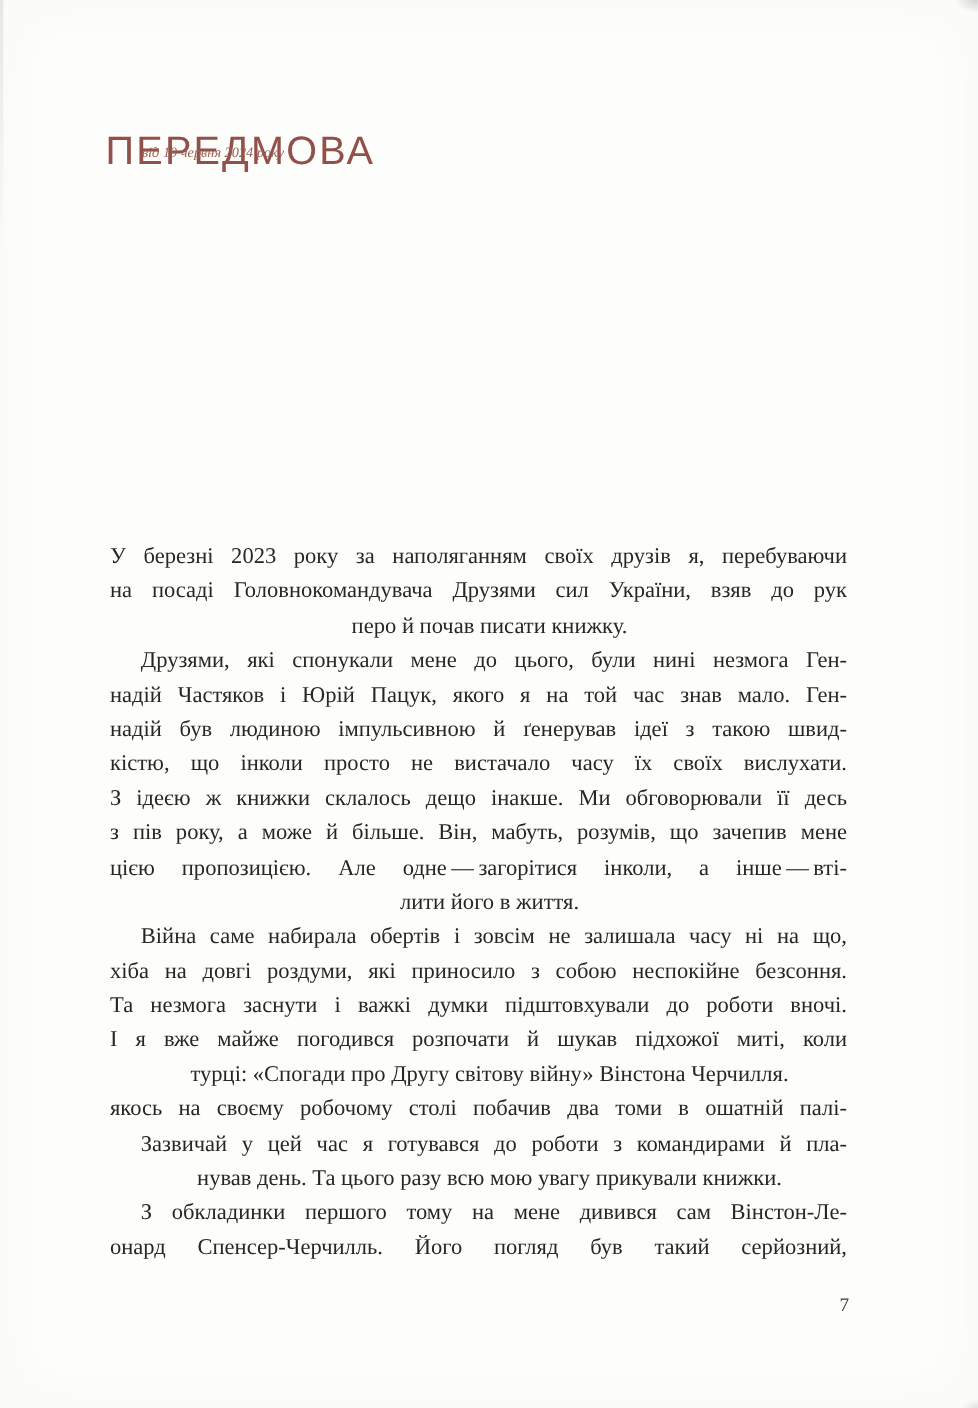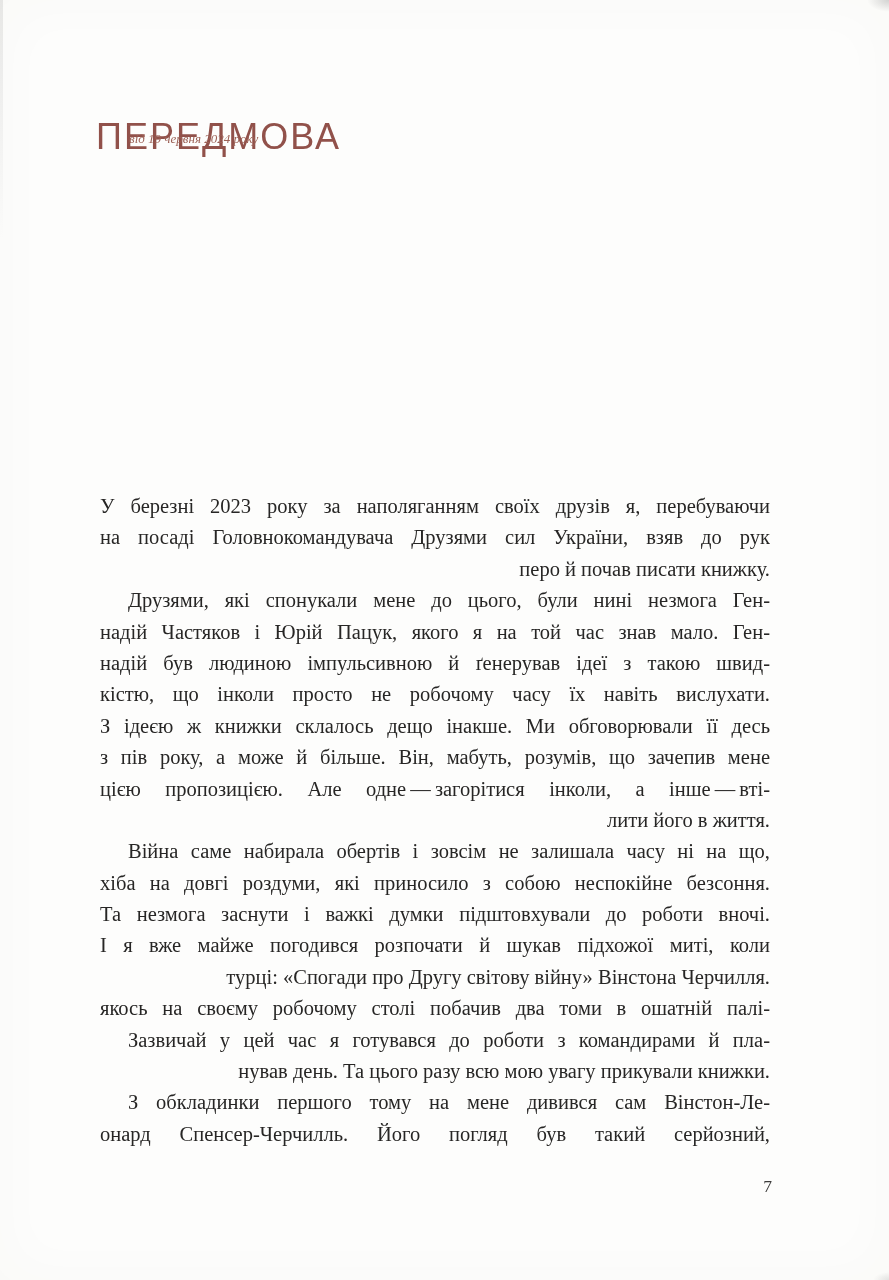--- a/index.html
+++ b/index.html
@@ -66,21 +66,21 @@
     text-align: justify;
   }
   
   .line::after {
     content: "";
     display: inline-block;
     width: 100%;
     height: 0;
     vertical-align: top;
   }
-  .line.flush { text-align: right; margin-left: 20px; }
+  .line.flush { text-align: center; margin-left: 20px; }
   .line.flush::after { content: none; }
   .line.indent { text-indent: 28px; }
 
   .page-number {
     position: absolute;
     left: 100px;
     top: 1176px;
     width: 672px;
     text-align: right;
     font-size: 17.5px;
@@ -99,21 +99,21 @@
 
   <div class="subtitle">від 19 червня 2024 року</div>
 
   <div class="body-text">
       <div class="line">У березні 2023 року за наполяганням своїх друзів я, перебуваючи</div>
       <div class="line">на посаді Головнокомандувача Друзями сил України, взяв до рук</div>
       <div class="line flush">перо й почав писати книжку.</div>
       <div class="line indent">Друзями, які спонукали мене до цього, були нині незмога Ген-</div>
       <div class="line">надій Частяков і Юрій Пацук, якого я на той час знав мало. Ген-</div>
       <div class="line">надій був людиною імпульсивною й ґенерував ідеї з такою швид-</div>
-      <div class="line">кістю, що інколи просто не робочому часу їх навіть вислухати.</div>
+      <div class="line">кістю, що інколи просто не вистачало часу їх своїх вислухати.</div>
       <div class="line">З ідеєю ж книжки склалось дещо інакше. Ми обговорювали її десь</div>
       <div class="line">з пів року, а може й більше. Він, мабуть, розумів, що зачепив мене</div>
       <div class="line">цією пропозицією. Але одне — загорітися інколи, а інше — вті-</div>
       <div class="line flush">лити його в життя.</div>
       <div class="line indent">Війна саме набирала обертів і зовсім не залишала часу ні на що,</div>
       <div class="line">хіба на довгі роздуми, які приносило з собою неспокійне безсоння.</div>
       <div class="line">Та незмога заснути і важкі думки підштовхували до роботи вночі.</div>
       <div class="line">І я вже майже погодився розпочати й шукав підхожої миті, коли</div>
       <div class="line flush">турці: «Спогади про Другу світову війну» Вінстона Черчилля.</div>
       <div class="line">якось на своєму робочому столі побачив два томи в ошатній палі-</div>

